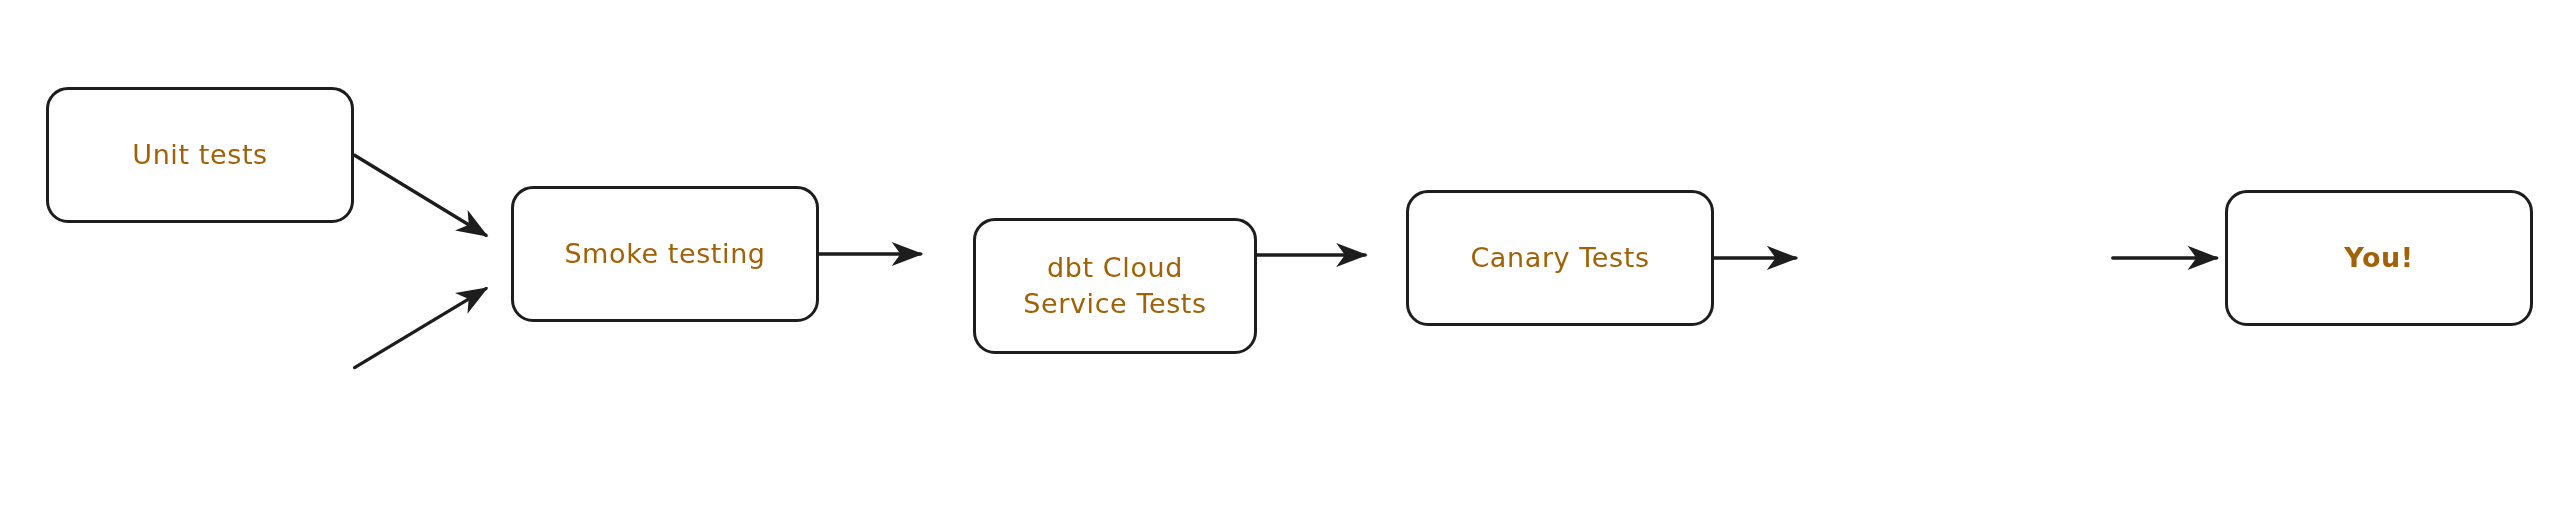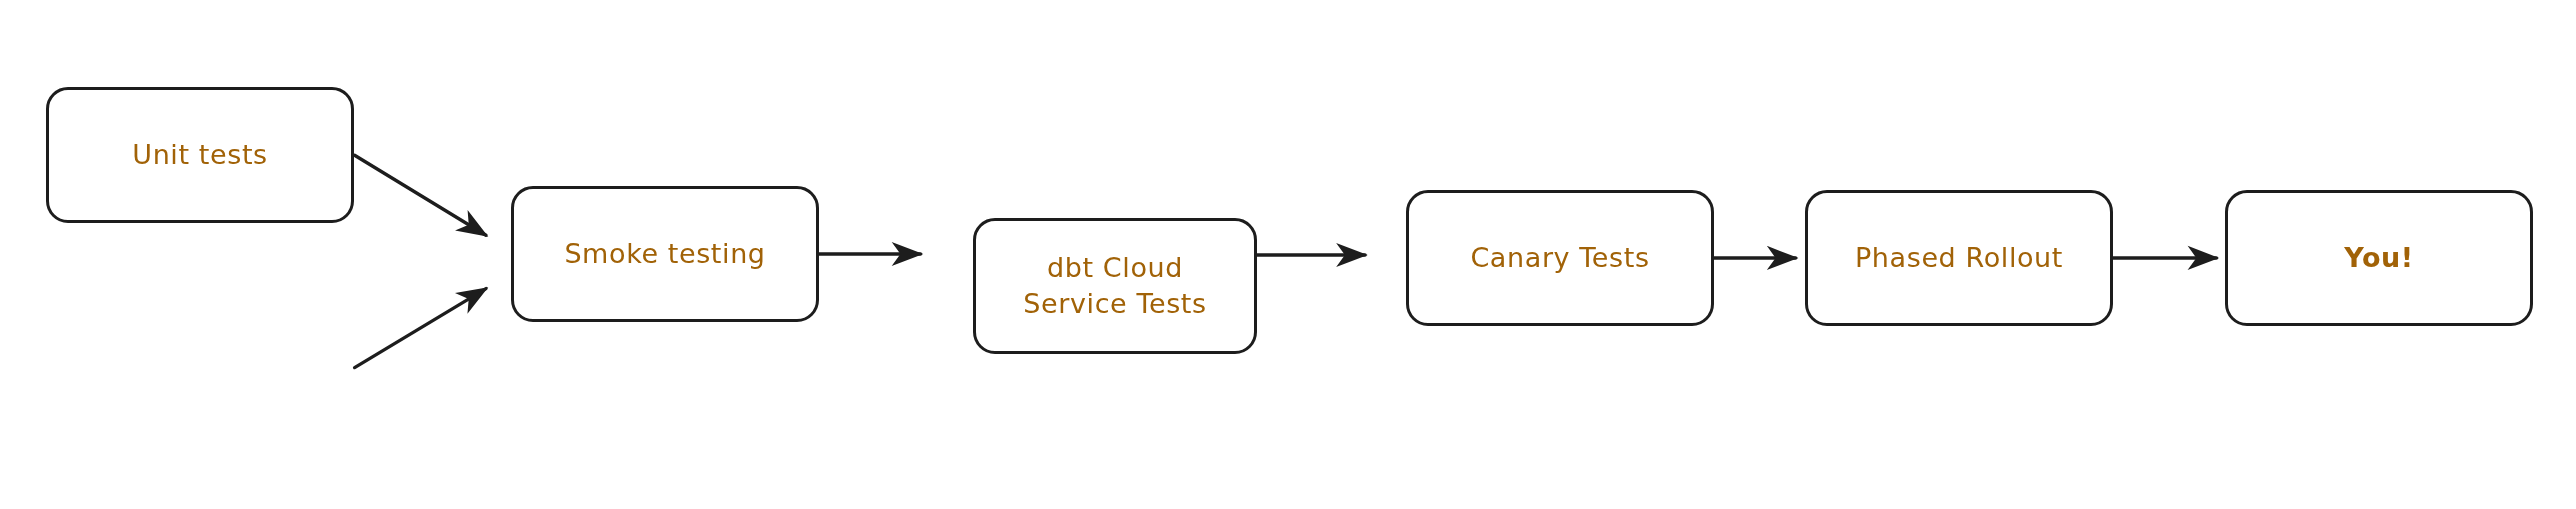--- a/index.html
+++ b/index.html
@@ -92,22 +92,19 @@
 
   <div class="node" id="node-dbt-cloud">
     <span class="node-label">dbt Cloud
 Service Tests</span>
   </div>
 
   <div class="node" id="node-canary-tests">
     <span class="node-label">Canary Tests</span>
   </div>
 
-  <div class="node" id="node-phased-rollout">
-    <span class="node-label">Phased Rollout</span>
-  </div>
 
   <div class="node" id="node-you">
     <span class="node-label">You!</span>
   </div>
 
 </div>
 
 
 </body></html>

